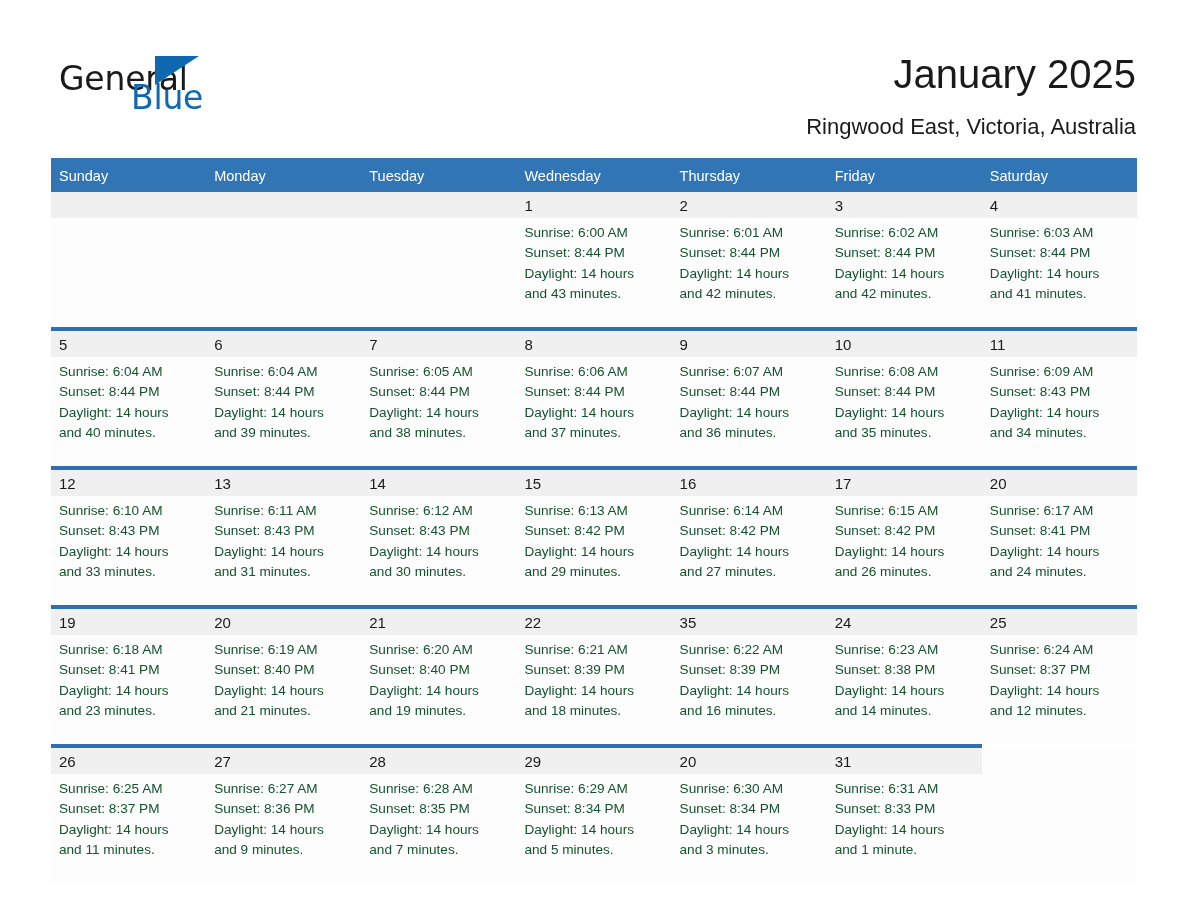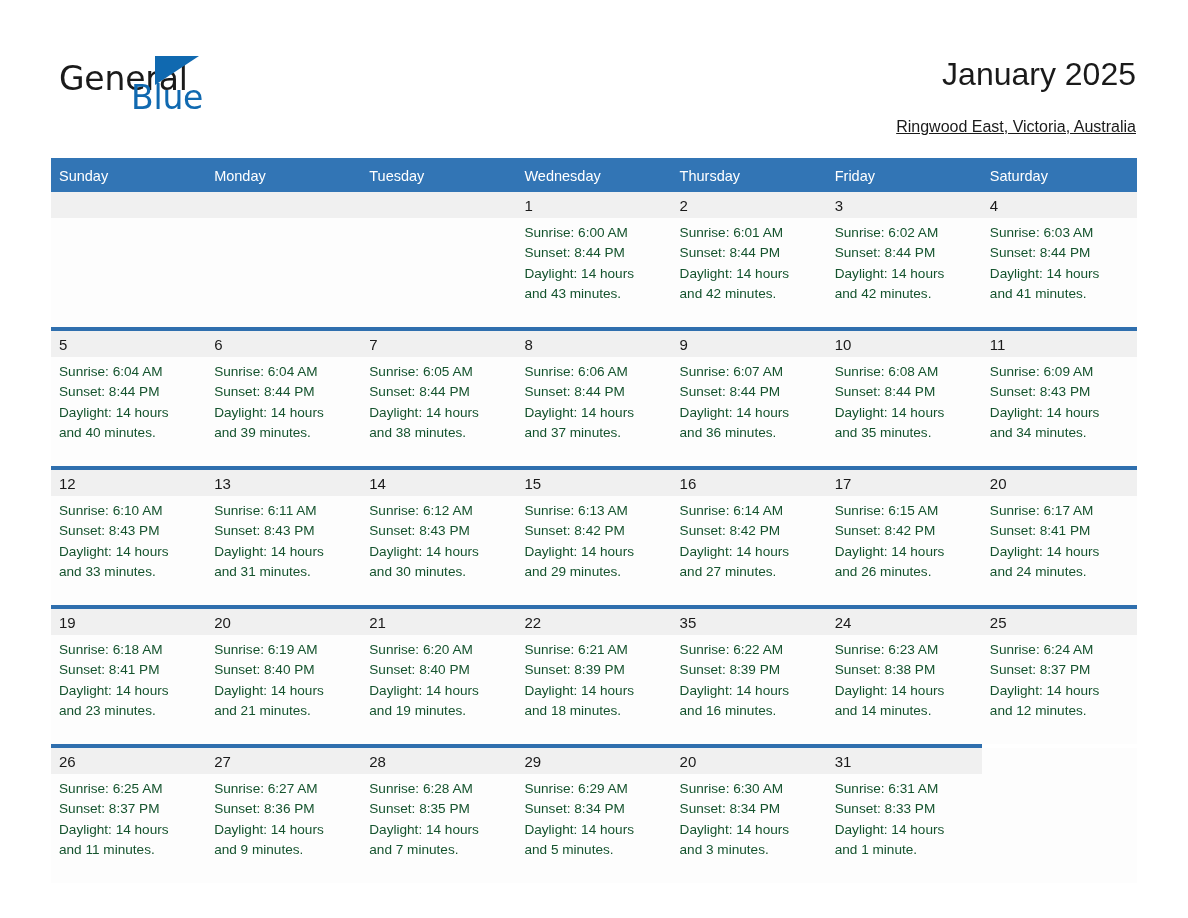--- a/index.html
+++ b/index.html
@@ -67,38 +67,37 @@
     color: #1069b0;
     font-family: "DejaVu Sans", sans-serif;
     letter-spacing: -0.2px;
     font-weight: 400;
     text-align: right;
   }
   .title {
     position: absolute;
     right: 52px;
     top: 50px;
-    font-size: 32px;
+    font-size: 40px;
     line-height: 48px;
     color: #1a1a1a;
     text-align: right;
     white-space: nowrap;
     font-weight: 400;
   }
   .subtitle {
     position: absolute;
     right: 52px;
     top: 113px;
-    font-size: 16px;
+    font-size: 22px;
     line-height: 28px;
     color: #1a1a1a;
     text-align: right;
     white-space: nowrap;
     font-weight: 400;
-    text-decoration: underline;
   }
 
   
   .calendar {
     position: absolute;
     left: 51px;
     top: 158px;
     width: 1086px;
   }
   .cal-table {

